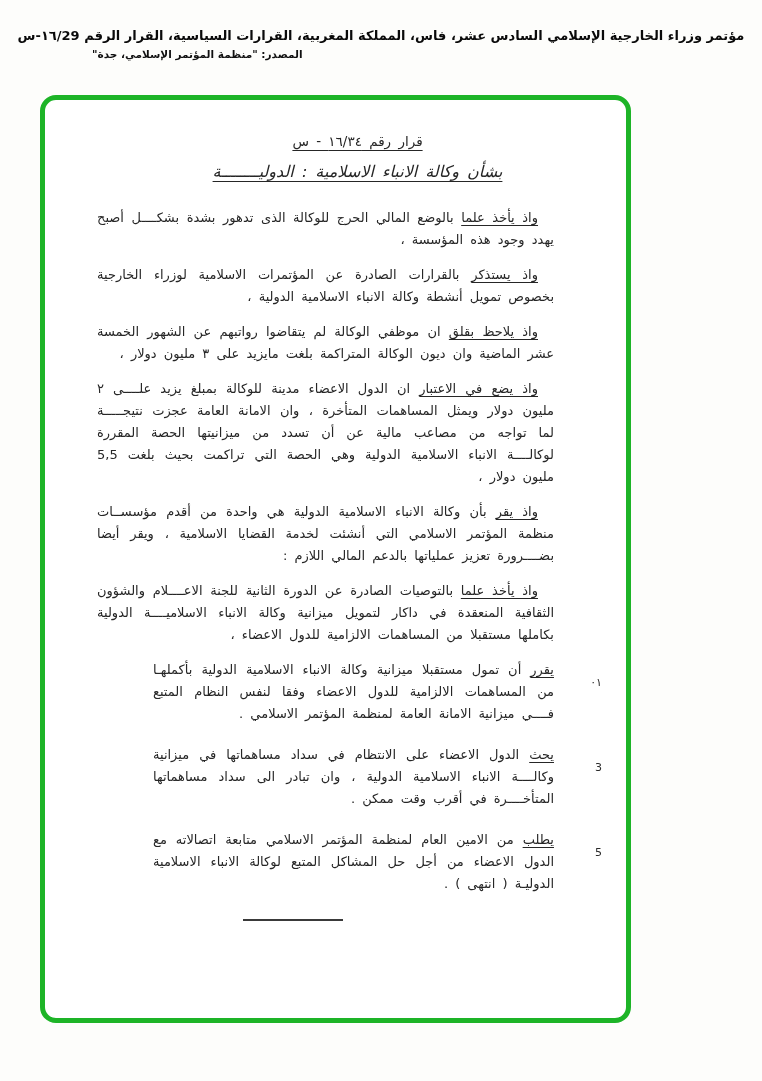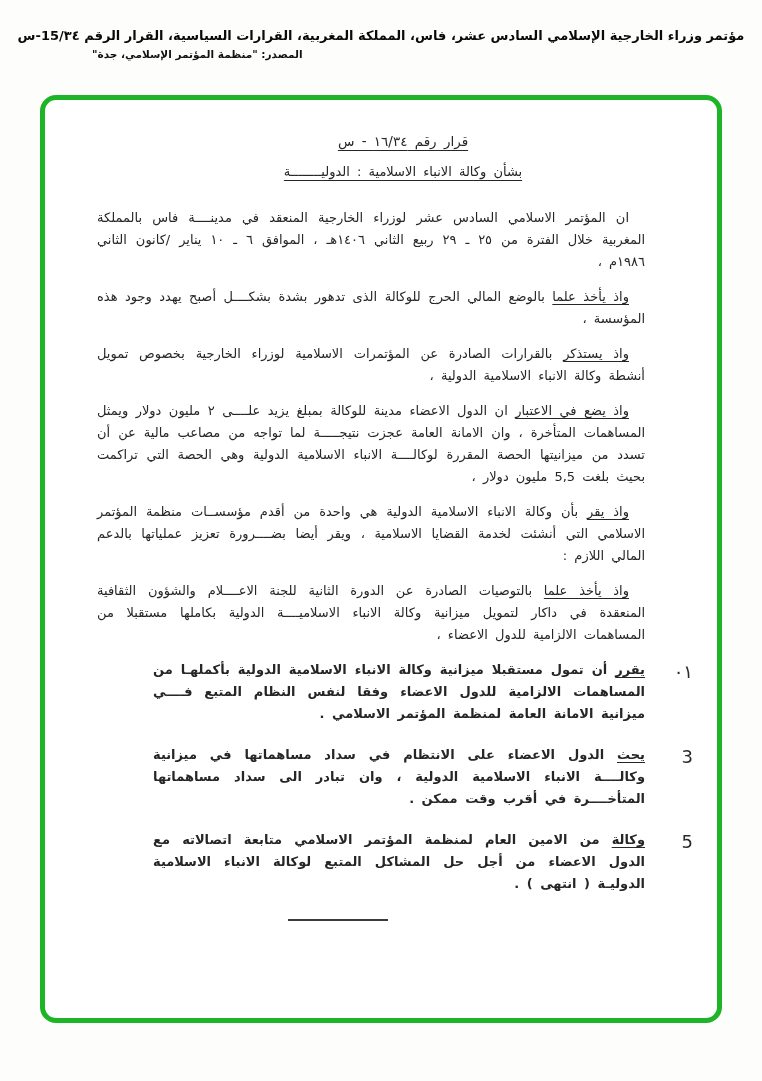--- a/index.html
+++ b/index.html
@@ -19,73 +19,73 @@
     text-align: center; font-weight: bold; font-size: 13px; color: #0a0a0a;
     white-space: nowrap;
   }
   .hsource {
     margin-top: 5px; direction: rtl; text-align: left; padding-left: 92px;
     font-weight: bold; font-size: 10.5px; color: #101010;
   }
   
   .frame {
     position: absolute; top: 95px; left: 40px;
-    width: 682px; height: 928px;
+    width: 591px; height: 928px;
     border: 5px solid #1db427;
     border-radius: 16px;
     background: #ffffff;
   }
   
   .doc {
     position: absolute; inset: 0;
     padding: 30px 72px 18px 52px;
     direction: rtl; text-align: justify;
     font-size: 13px; line-height: 22px; word-spacing: 3px;
     color: #262626;
     overflow: hidden;
   }
   .titles { text-align: center; margin-bottom: 24px; position: relative; right: -32px; }
   .t1, .t2 { text-decoration: underline; text-underline-offset: 4px; text-decoration-thickness: 1px; }
   .t1 { font-size: 13.5px; margin-bottom: 9px; }
-  .t2 { font-size: 13px; }
+  .t2 { font-size: 16px; font-style: italic; }
   .para { margin: 0 0 13px; text-indent: 16px; }
   .lead { text-decoration: underline; text-underline-offset: 3px; text-decoration-thickness: 1px; }
   .items { margin-top: 8px; }
   .item { position: relative; margin-bottom: 19px; }
-  .num { position: absolute; right: -48px; top: 2px; font-size: 18px; color: #2a2a2a; }
-  .itext { margin: 0; padding-left: 56px; text-indent: 0; font-weight: bold; }
+  .num { position: absolute; right: -48px; top: 13px; font-size: 11px; color: #2a2a2a; }
+  .itext { margin: 0; padding-left: 56px; text-indent: 0; }
   .endrule {
     width: 100px; height: 0;
     border-top: 2px solid #3a3a3a;
     margin: 24px auto 0;
     position: relative; left: -33px;
   }
 </style>
 </head>
 <body>
 
 <header class="top">
-  <div class="hline">مؤتمر وزراء الخارجية الإسلامي السادس عشر، فاس، المملكة المغربية، القرارات السياسية، القرار الرقم 15/٣٤-س</div>
+  <div class="hline">مؤتمر وزراء الخارجية الإسلامي السادس عشر، فاس، المملكة المغربية، القرارات السياسية، القرار الرقم ١٦/29-س</div>
   <div class="hsource">المصدر:  "منظمة المؤتمر الإسلامي، جدة"</div>
 </header>
 
 <div class="frame" style="border-color: rgb(29, 180, 39);">
   <div class="doc">
 
     <div class="titles">
       <div class="t1">قرار رقم ١٦/٣٤ - س</div>
       <div class="t2">بشأن وكالة الانباء الاسلامية : الدوليــــــــة</div>
     </div>
 
-    <p class="para"><span class="lead"></span> <span>ان المؤتمر الاسلامي السادس عشر لوزراء الخارجية المنعقد في مدينــــة فاس بالمملكة المغربية خلال الفترة من ٢٥ ـ ٢٩ ربيع الثاني ١٤٠٦هـ ، الموافق ٦ ـ ١٠ يناير /كانون الثاني ١٩٨٦م ،</span></p>
 
     <p class="para"><span class="lead">واذ يأخذ علما</span> <span>بالوضع المالي الحرج للوكالة الذى تدهور بشدة بشكــــل أصبح يهدد وجود هذه المؤسسة ،</span></p>
 
     <p class="para"><span class="lead">واذ يستذكر</span> <span>بالقرارات الصادرة عن المؤتمرات الاسلامية لوزراء الخارجية بخصوص تمويل أنشطة وكالة الانباء الاسلامية الدولية ،</span></p>
 
+    <p class="para"><span class="lead">واذ يلاحظ بقلق</span> <span>ان موظفي الوكالة لم يتقاضوا رواتبهم عن الشهور الخمسة عشر الماضية وان ديون الوكالة المتراكمة بلغت مايزيد على ٣ مليون دولار ،</span></p>
 
     <p class="para"><span class="lead">واذ يضع في الاعتبار</span> <span>ان الدول الاعضاء مدينة للوكالة بمبلغ يزيد علــــى ٢ مليون دولار ويمثل المساهمات المتأخرة ، وان الامانة العامة عجزت نتيجـــــة لما تواجه من مصاعب مالية عن أن تسدد من ميزانيتها الحصة المقررة لوكالــــة الانباء الاسلامية الدولية وهي الحصة التي تراكمت بحيث بلغت 5,5 مليون دولار ،</span></p>
 
     <p class="para"><span class="lead">واذ يقر</span> <span>بأن وكالة الانباء الاسلامية الدولية هي واحدة من أقدم مؤسســات منظمة المؤتمر الاسلامي التي أنشئت لخدمة القضايا الاسلامية ، ويقر أيضا بضــــرورة تعزيز عملياتها بالدعم المالي اللازم :</span></p>
 
     <p class="para"><span class="lead">واذ يأخذ علما</span> <span>بالتوصيات الصادرة عن الدورة الثانية للجنة الاعــــلام والشؤون الثقافية المنعقدة في داكار لتمويل ميزانية وكالة الانباء الاسلاميــــة الدولية بكاملها مستقبلا من المساهمات الالزامية للدول الاعضاء ،</span></p>
 
     <div class="items">
 
       <div class="item">
@@ -93,21 +93,21 @@
         <p class="itext"><span class="lead">يقرر</span> <span>أن تمول مستقبلا ميزانية وكالة الانباء الاسلامية الدولية بأكملهـا من المساهمات الالزامية للدول الاعضاء وفقا لنفس النظام المتبع فــــي ميزانية الامانة العامة لمنظمة المؤتمر الاسلامي .</span></p>
       </div>
 
       <div class="item">
         <span class="num">3</span>
         <p class="itext"><span class="lead">يحث</span> <span>الدول الاعضاء على الانتظام في سداد مساهماتها في ميزانية وكالــــة الانباء الاسلامية الدولية ، وان تبادر الى سداد مساهماتها المتأخــــرة في أقرب وقت ممكن .</span></p>
       </div>
 
       <div class="item">
         <span class="num">5</span>
-        <p class="itext"><span class="lead">وكالة</span> <span>من الامين العام لمنظمة المؤتمر الاسلامي متابعة اتصالاته مع الدول الاعضاء من أجل حل المشاكل المتبع لوكالة الانباء الاسلامية الدوليـة ( انتهى ) .</span></p>
+        <p class="itext"><span class="lead">يطلب</span> <span>من الامين العام لمنظمة المؤتمر الاسلامي متابعة اتصالاته مع الدول الاعضاء من أجل حل المشاكل المتبع لوكالة الانباء الاسلامية الدوليـة ( انتهى ) .</span></p>
       </div>
 
     </div>
 
     <div class="endrule"></div>
 
   </div>
 </div>
 
 </body></html>

